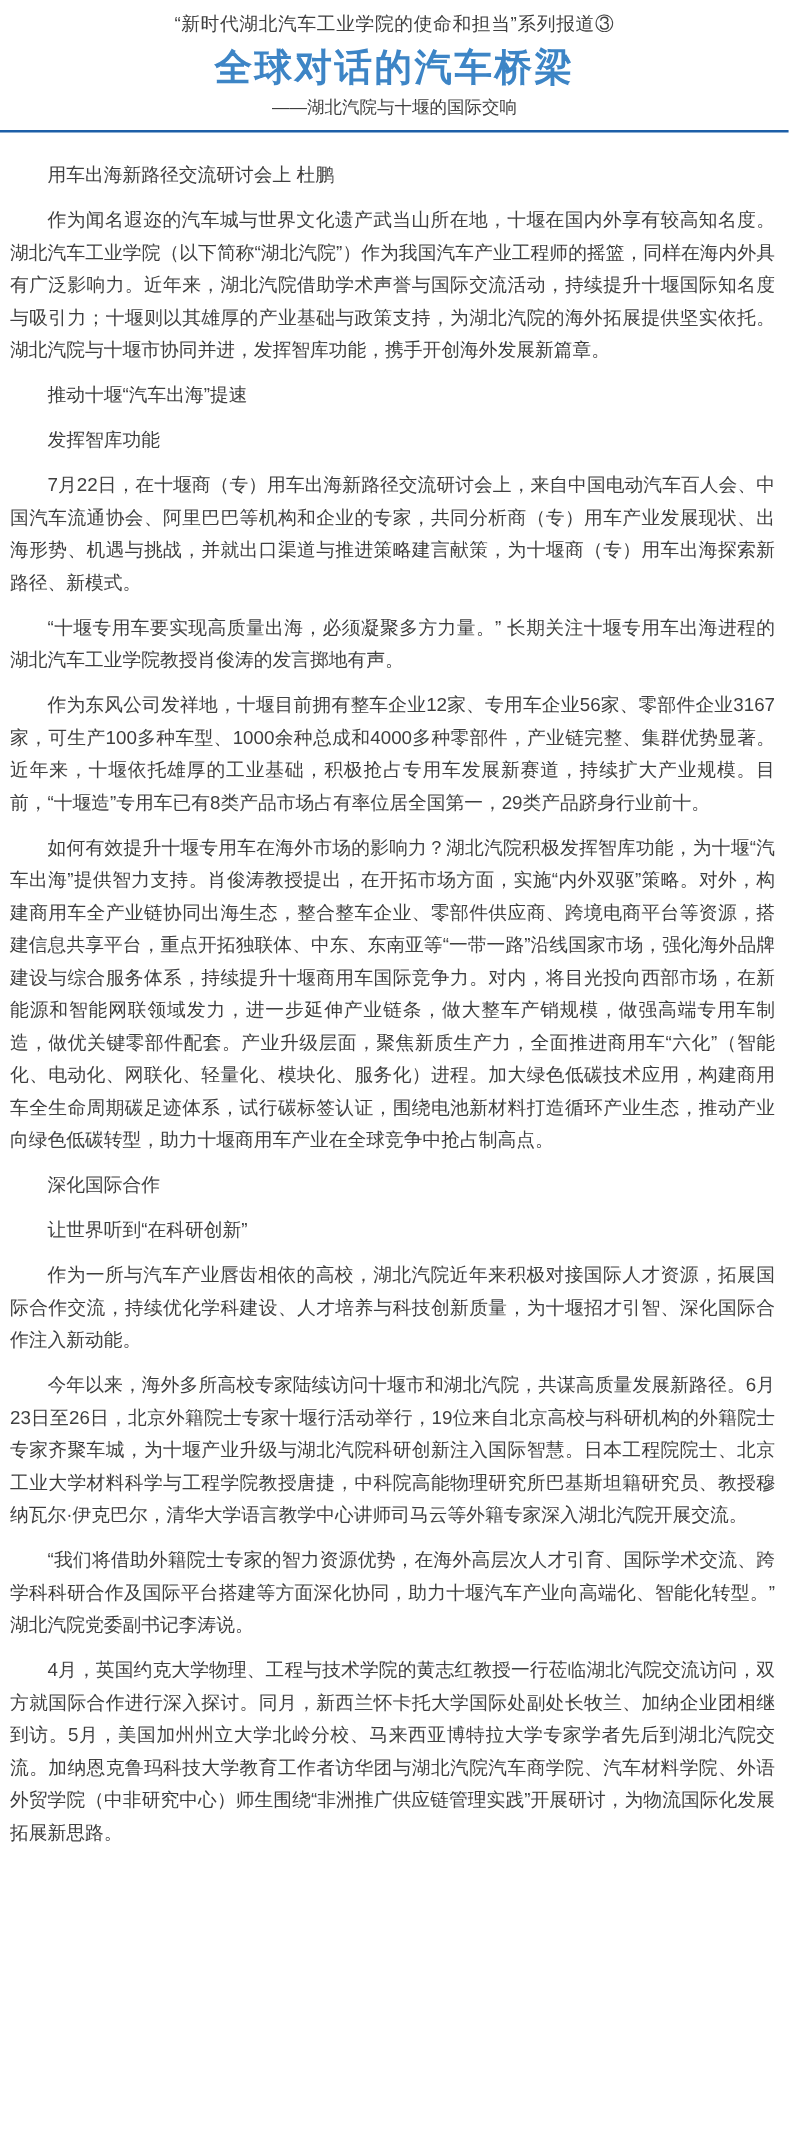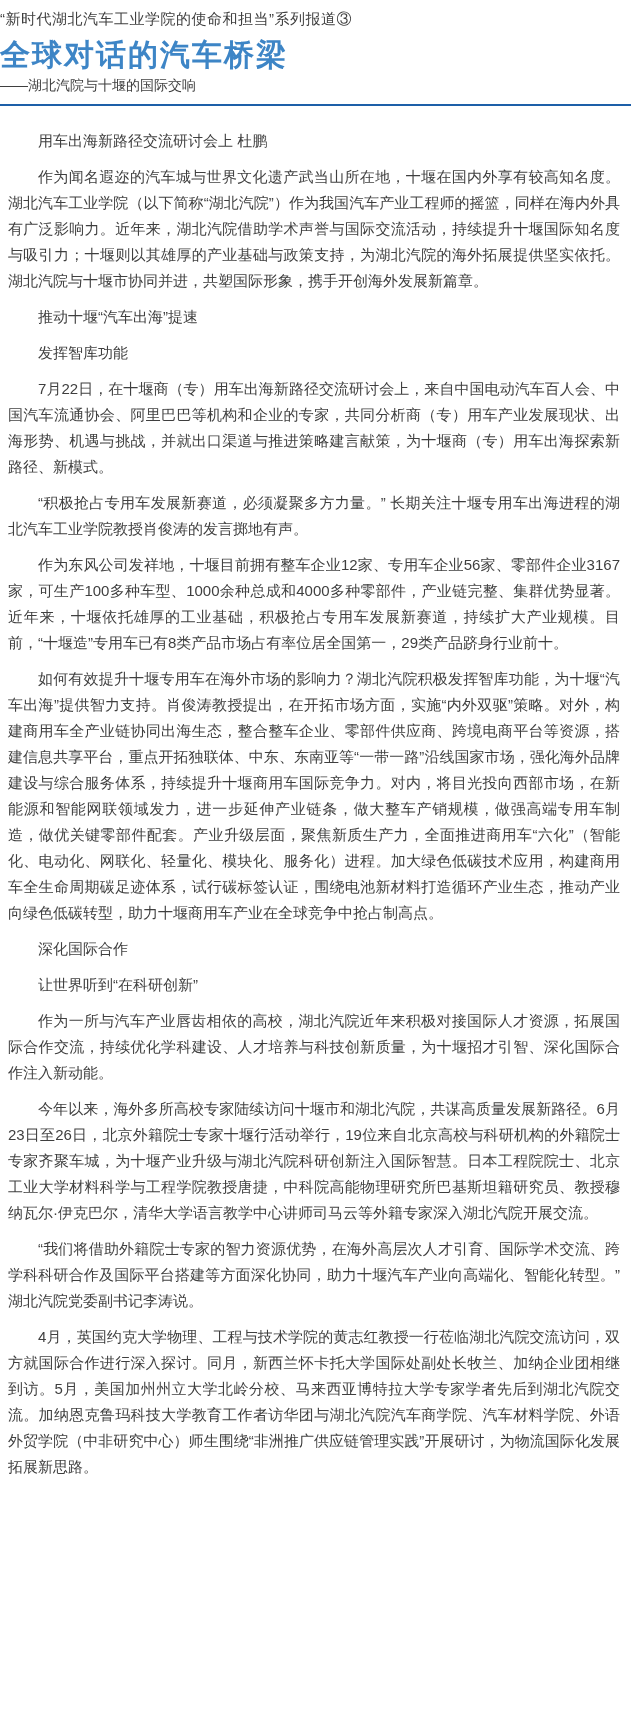--- a/index.html
+++ b/index.html
@@ -15,20 +15,21 @@
   body {
     width: 631px;
     font-family: "Liberation Sans", sans-serif;
     color: var(--body-text);
   }
   .page {
     width: 631px;
     background: #ffffff;
   }
   header.article-header {
+    text-align: center;
     padding-top: 10px;
   }
   .series {
     font-size: 15px;
     color: var(--body-text);
     letter-spacing: 0.5px;
   }
   h1.title {
     margin: 9px 0 5px 0;
     font-size: 30px;
@@ -72,25 +73,25 @@
   <header class="article-header">
     <div class="series">“新时代湖北汽车工业学院的使命和担当”系列报道③</div>
     <h1 class="title">全球对话的汽车桥梁</h1>
     <div class="subtitle">——湖北汽院与十堰的国际交响</div>
     <div class="rule"></div>
   </header>
 
   <article class="article-body">
     <p class="byline">用车出海新路径交流研讨会上 杜鹏</p>
     <div id="blocks">
-        <p class="para">作为闻名遐迩的汽车城与世界文化遗产武当山所在地，十堰在国内外享有较高知名度。湖北汽车工业学院（以下简称“湖北汽院”）作为我国汽车产业工程师的摇篮，同样在海内外具有广泛影响力。近年来，湖北汽院借助学术声誉与国际交流活动，持续提升十堰国际知名度与吸引力；十堰则以其雄厚的产业基础与政策支持，为湖北汽院的海外拓展提供坚实依托。湖北汽院与十堰市协同并进，共塑国际形象，携手开创海外发展新篇章。</p>
+        <p class="para">作为闻名遐迩的汽车城与世界文化遗产武当山所在地，十堰在国内外享有较高知名度。湖北汽车工业学院（以下简称“湖北汽院”）作为我国汽车产业工程师的摇篮，同样在海内外具有广泛影响力。近年来，湖北汽院借助学术声誉与国际交流活动，持续提升十堰国际知名度与吸引力；十堰则以其雄厚的产业基础与政策支持，为湖北汽院的海外拓展提供坚实依托。湖北汽院与十堰市协同并进，发挥智库功能，携手开创海外发展新篇章。</p>
         <p class="subhead">推动十堰“汽车出海”提速</p>
         <p class="subhead">发挥智库功能</p>
         <p class="para">7月22日，在十堰商（专）用车出海新路径交流研讨会上，来自中国电动汽车百人会、中国汽车流通协会、阿里巴巴等机构和企业的专家，共同分析商（专）用车产业发展现状、出海形势、机遇与挑战，并就出口渠道与推进策略建言献策，为十堰商（专）用车出海探索新路径、新模式。</p>
-        <p class="para">“积极抢占专用车发展新赛道，必须凝聚多方力量。” 长期关注十堰专用车出海进程的湖北汽车工业学院教授肖俊涛的发言掷地有声。</p>
+        <p class="para">“十堰专用车要实现高质量出海，必须凝聚多方力量。” 长期关注十堰专用车出海进程的湖北汽车工业学院教授肖俊涛的发言掷地有声。</p>
         <p class="para">作为东风公司发祥地，十堰目前拥有整车企业12家、专用车企业56家、零部件企业3167家，可生产100多种车型、1000余种总成和4000多种零部件，产业链完整、集群优势显著。近年来，十堰依托雄厚的工业基础，积极抢占专用车发展新赛道，持续扩大产业规模。目前，“十堰造”专用车已有8类产品市场占有率位居全国第一，29类产品跻身行业前十。</p>
         <p class="para">如何有效提升十堰专用车在海外市场的影响力？湖北汽院积极发挥智库功能，为十堰“汽车出海”提供智力支持。肖俊涛教授提出，在开拓市场方面，实施“内外双驱”策略。对外，构建商用车全产业链协同出海生态，整合整车企业、零部件供应商、跨境电商平台等资源，搭建信息共享平台，重点开拓独联体、中东、东南亚等“一带一路”沿线国家市场，强化海外品牌建设与综合服务体系，持续提升十堰商用车国际竞争力。对内，将目光投向西部市场，在新能源和智能网联领域发力，进一步延伸产业链条，做大整车产销规模，做强高端专用车制造，做优关键零部件配套。产业升级层面，聚焦新质生产力，全面推进商用车“六化”（智能化、电动化、网联化、轻量化、模块化、服务化）进程。加大绿色低碳技术应用，构建商用车全生命周期碳足迹体系，试行碳标签认证，围绕电池新材料打造循环产业生态，推动产业向绿色低碳转型，助力十堰商用车产业在全球竞争中抢占制高点。</p>
         <p class="subhead">深化国际合作</p>
         <p class="subhead">让世界听到“在科研创新”</p>
         <p class="para">作为一所与汽车产业唇齿相依的高校，湖北汽院近年来积极对接国际人才资源，拓展国际合作交流，持续优化学科建设、人才培养与科技创新质量，为十堰招才引智、深化国际合作注入新动能。</p>
         <p class="para">今年以来，海外多所高校专家陆续访问十堰市和湖北汽院，共谋高质量发展新路径。6月23日至26日，北京外籍院士专家十堰行活动举行，19位来自北京高校与科研机构的外籍院士专家齐聚车城，为十堰产业升级与湖北汽院科研创新注入国际智慧。日本工程院院士、北京工业大学材料科学与工程学院教授唐捷，中科院高能物理研究所巴基斯坦籍研究员、教授穆纳瓦尔·伊克巴尔，清华大学语言教学中心讲师司马云等外籍专家深入湖北汽院开展交流。</p>
         <p class="para">“我们将借助外籍院士专家的智力资源优势，在海外高层次人才引育、国际学术交流、跨学科科研合作及国际平台搭建等方面深化协同，助力十堰汽车产业向高端化、智能化转型。” 湖北汽院党委副书记李涛说。</p>
         <p class="para">4月，英国约克大学物理、工程与技术学院的黄志红教授一行莅临湖北汽院交流访问，双方就国际合作进行深入探讨。同月，新西兰怀卡托大学国际处副处长牧兰、加纳企业团相继到访。5月，美国加州州立大学北岭分校、马来西亚博特拉大学专家学者先后到湖北汽院交流。加纳恩克鲁玛科技大学教育工作者访华团与湖北汽院汽车商学院、汽车材料学院、外语外贸学院（中非研究中心）师生围绕“非洲推广供应链管理实践”开展研讨，为物流国际化发展拓展新思路。</p>
       </div>
   </article>

